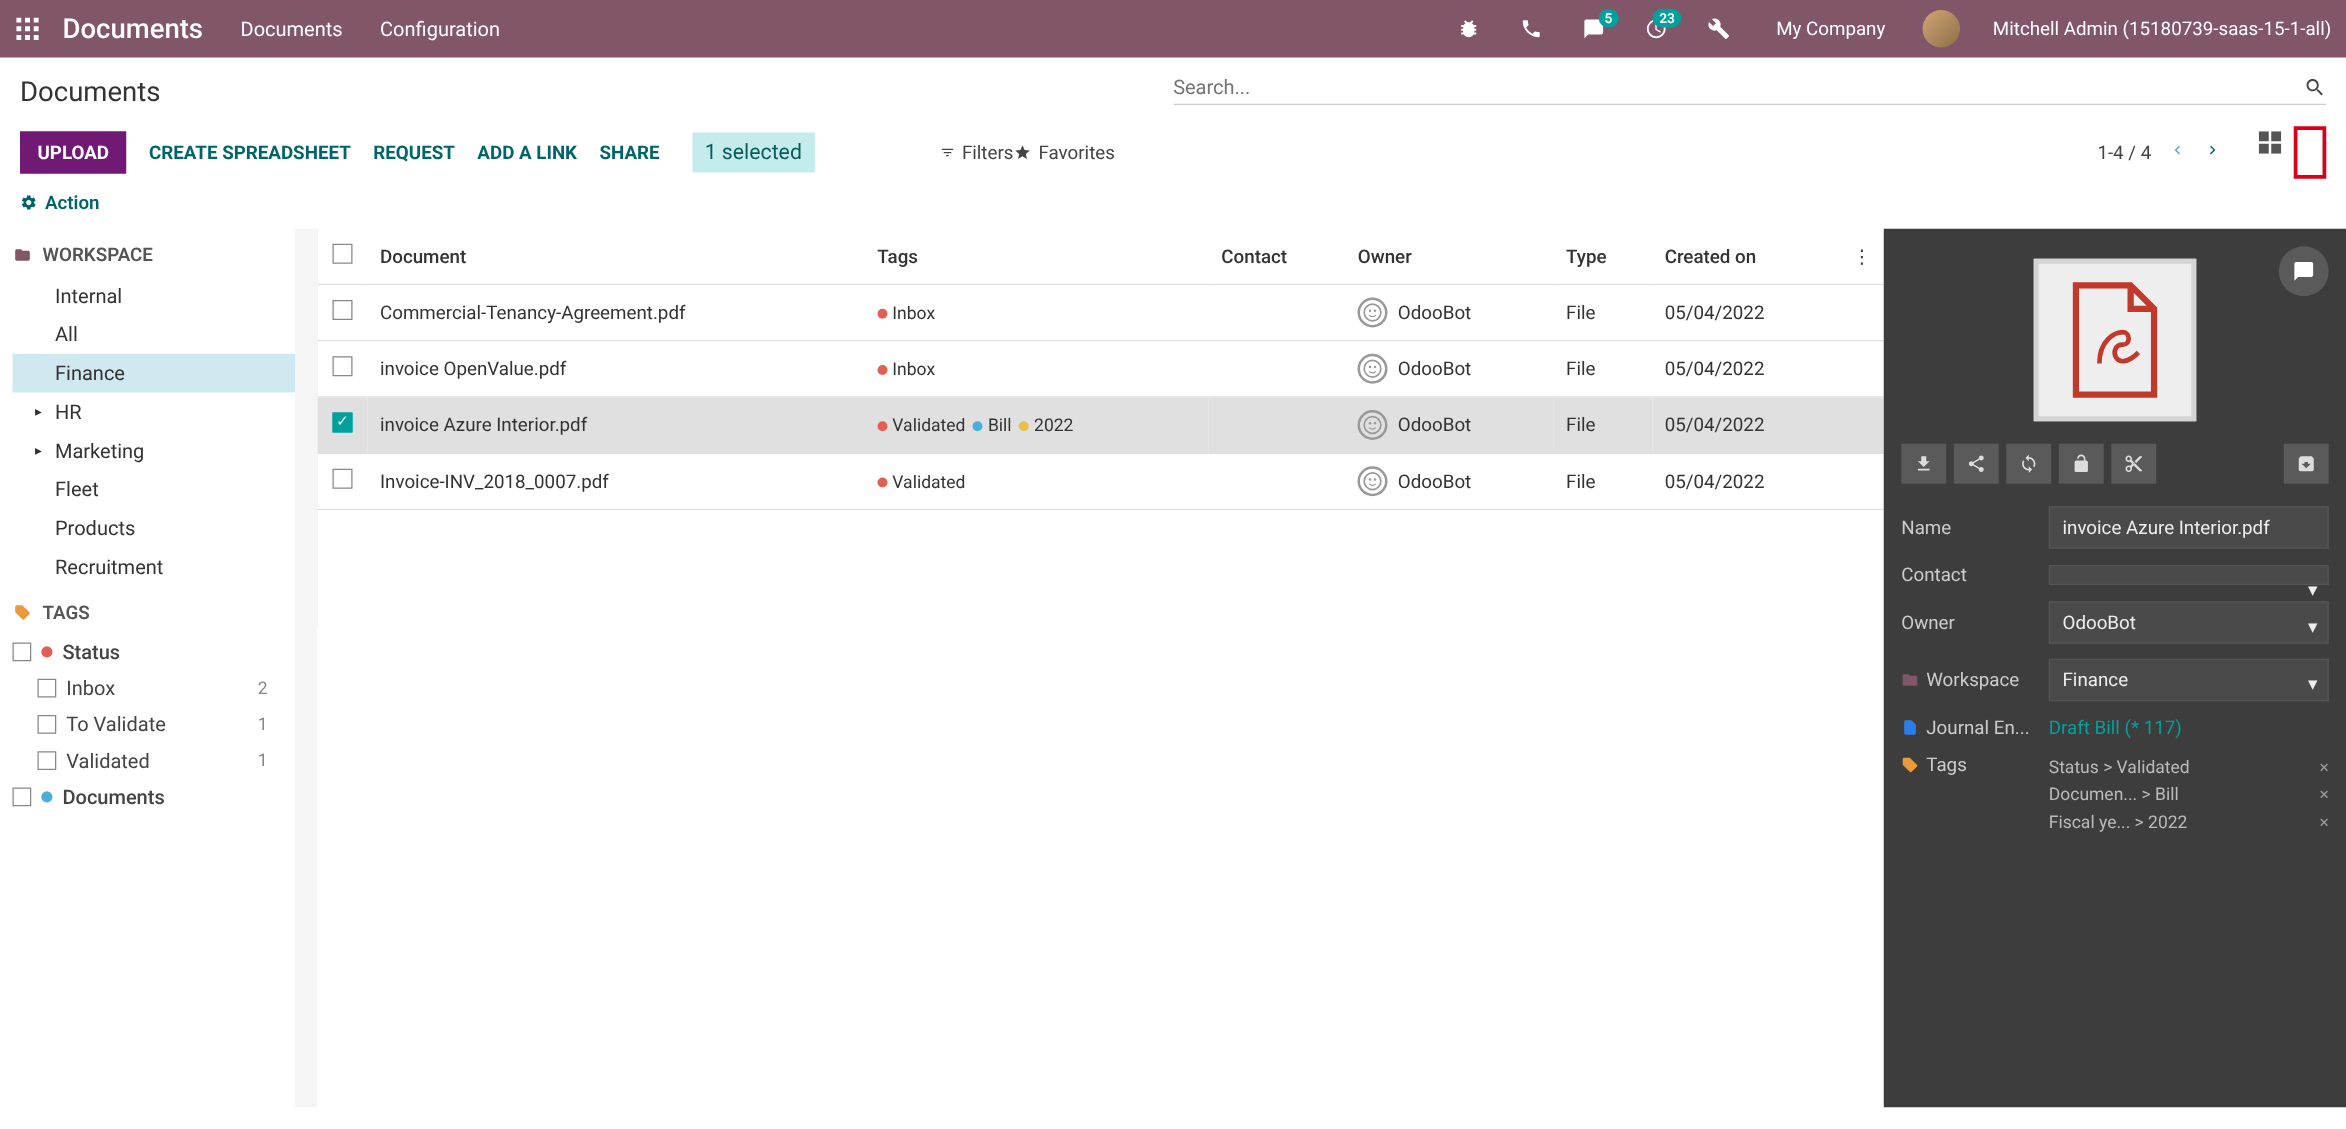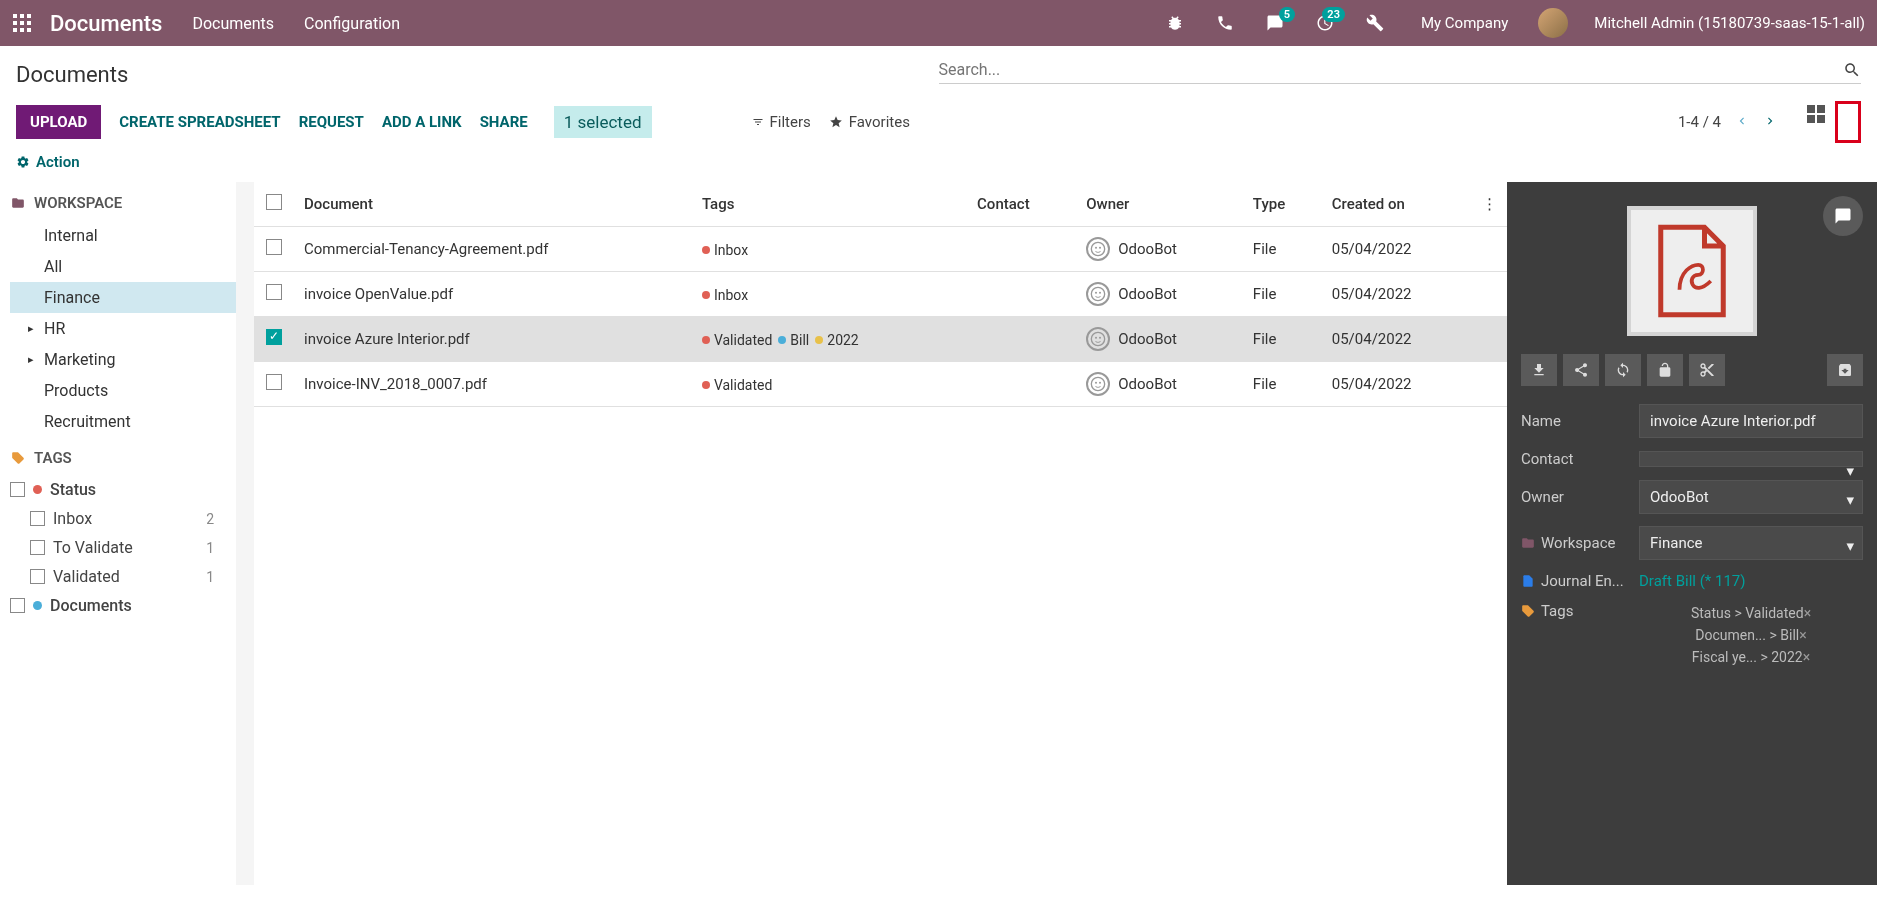--- a/index.html
+++ b/index.html
@@ -26,21 +26,21 @@
 .cp-search { flex: 1; display: flex; align-items: center; border-bottom: 1px solid #ccc; padding: 4px 0; }
 .cp-search input { flex: 1; border: none; outline: none; font-size: 16px; background: transparent; }
 .cp-search .search-icon { width: 18px; height: 18px; }
 .cp-search .search-icon svg { width: 18px; height: 18px; fill: #444; }
 
 .cp-bottom { display: flex; align-items: center; margin-top: 14px; padding-bottom: 10px; gap: 10px; }
 .cp-buttons { display: flex; align-items: center; gap: 18px; }
 .btn-primary { background: #701a75; color: #fff; font-weight: 700; font-size: 15px; padding: 8px 14px; border: none; cursor: pointer; }
 .btn-link { color: #00656b; font-weight: 700; font-size: 15px; cursor: pointer; background: none; border: none; }
 .selected-chip { background: #c5ecec; color: #0a5c5c; padding: 6px 10px; font-size: 17px; margin-left: 8px; }
-.cp-filters { display: flex; align-items: center; gap: 18px; margin-left: 90px; color: #444; }
+.cp-filters { display: flex; align-items: center; margin-left: 90px; color: #444; }
 .cp-filters .filter-item { display: inline-flex; align-items: center; gap: 6px; cursor: pointer; font-size: 15px; }
 .cp-pager { margin-left: auto; display: flex; align-items: center; gap: 14px; }
 .cp-pager .page-count { font-size: 15px; color: #444; }
 .pager-arrow { width: 14px; cursor: pointer; color: #00656b; }
 .pager-arrow.prev { color: #5aa9c8; }
 .view-toggle { display: flex; gap: 6px; margin-left: 12px; }
 .view-btn { width: 26px; height: 26px; display: flex; align-items: center; justify-content: center; cursor: pointer; }
 .view-btn svg { width: 18px; height: 18px; fill: #555; }
 .view-btn.active-border { border: 3px solid #d9001b; padding: 18px 10px; }
 
@@ -90,21 +90,21 @@
 .panel-actions { display: flex; gap: 6px; margin-bottom: 18px; }
 .panel-actions .action-icon { width: 36px; height: 32px; background: #5a5a5a; display: flex; align-items: center; justify-content: center; cursor: pointer; }
 .panel-actions .action-icon svg { width: 16px; height: 16px; fill: #ddd; }
 .panel-actions .archive-btn { margin-left: auto; }
 .field-row { display: flex; align-items: center; margin-bottom: 12px; }
 .field-label { width: 118px; font-size: 15px; color: #ccc; display: flex; align-items: center; gap: 6px; }
 .field-label svg { width: 14px; height: 14px; }
 .field-input { flex: 1; background: #4a4a4a; border: 1px solid #555; padding: 7px 10px; color: #eee; font-size: 15px; position: relative; }
 .field-input .dropdown-caret { position: absolute; right: 8px; top: 10px; }
 .field-value-link { color: #00a09d; font-size: 15px; cursor: pointer; }
-.tag-value-row { display: flex; align-items: center; justify-content: center; color: #bbb; font-size: 14px; padding: 3px 0; }
+.tag-value-row { display: flex; align-items: center; justify-content: space-between; color: #bbb; font-size: 14px; padding: 3px 0; }
 .tag-value-row .remove-x { cursor: pointer; color: #999; }
 </style>
 </head>
 <body>
 
 <div class="topnav">
   <span class="apps-icon">
     <svg viewBox="0 0 18 18">
         <rect x="0" y="0" width="4" height="4"></rect>
         <rect x="7" y="0" width="4" height="4"></rect>
@@ -252,20 +252,24 @@
           <div class="ws-item">
             <span style="font-size: 11px; width: 10px;">▸</span>
             <span>HR</span>
           </div>
           <div class="ws-item">
             <span style="font-size: 11px; width: 10px;">▸</span>
             <span>Marketing</span>
           </div>
           <div class="ws-item">
             <span style="width: 10px;"></span>
+            <span>Fleet</span>
+          </div>
+          <div class="ws-item">
+            <span style="width: 10px;"></span>
             <span>Products</span>
           </div>
           <div class="ws-item">
             <span style="width: 10px;"></span>
             <span>Recruitment</span>
           </div>
         </div>
     </div>
     <div class="sidebar-section">
       <div class="sidebar-header">

